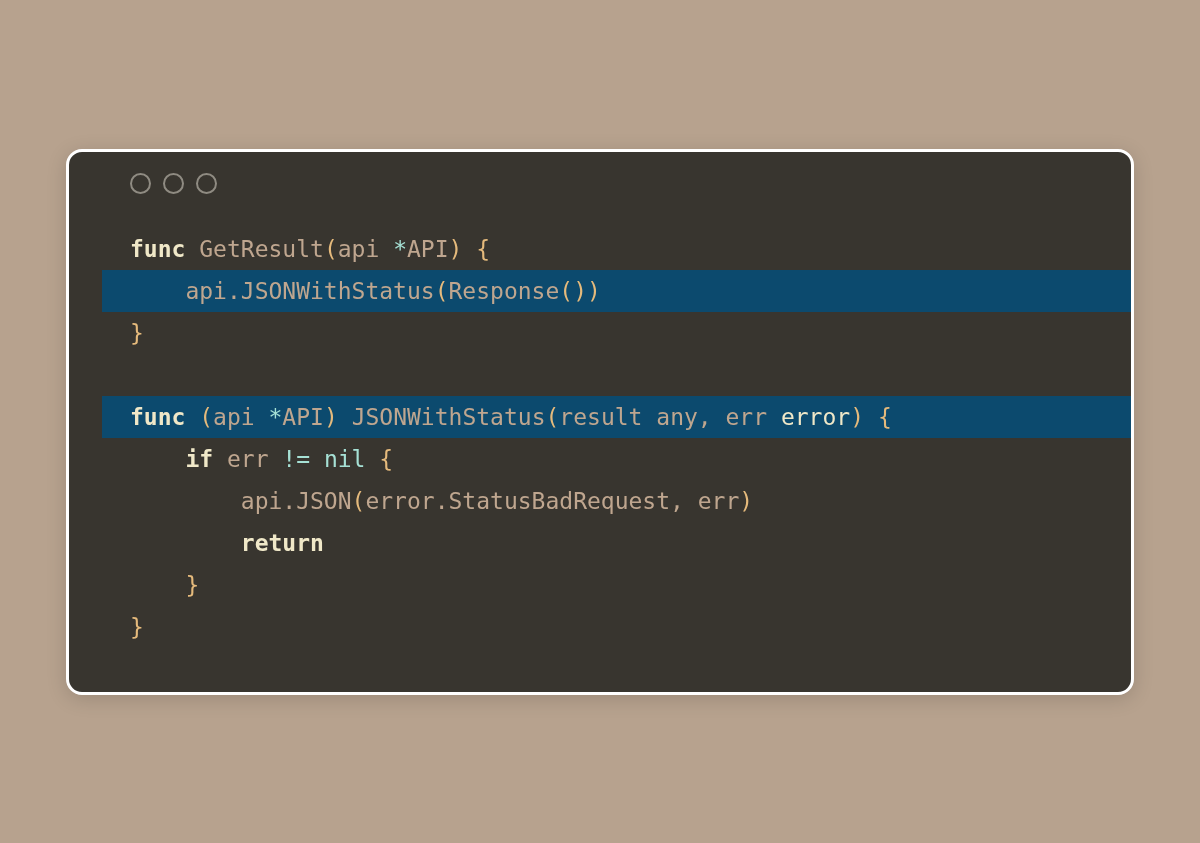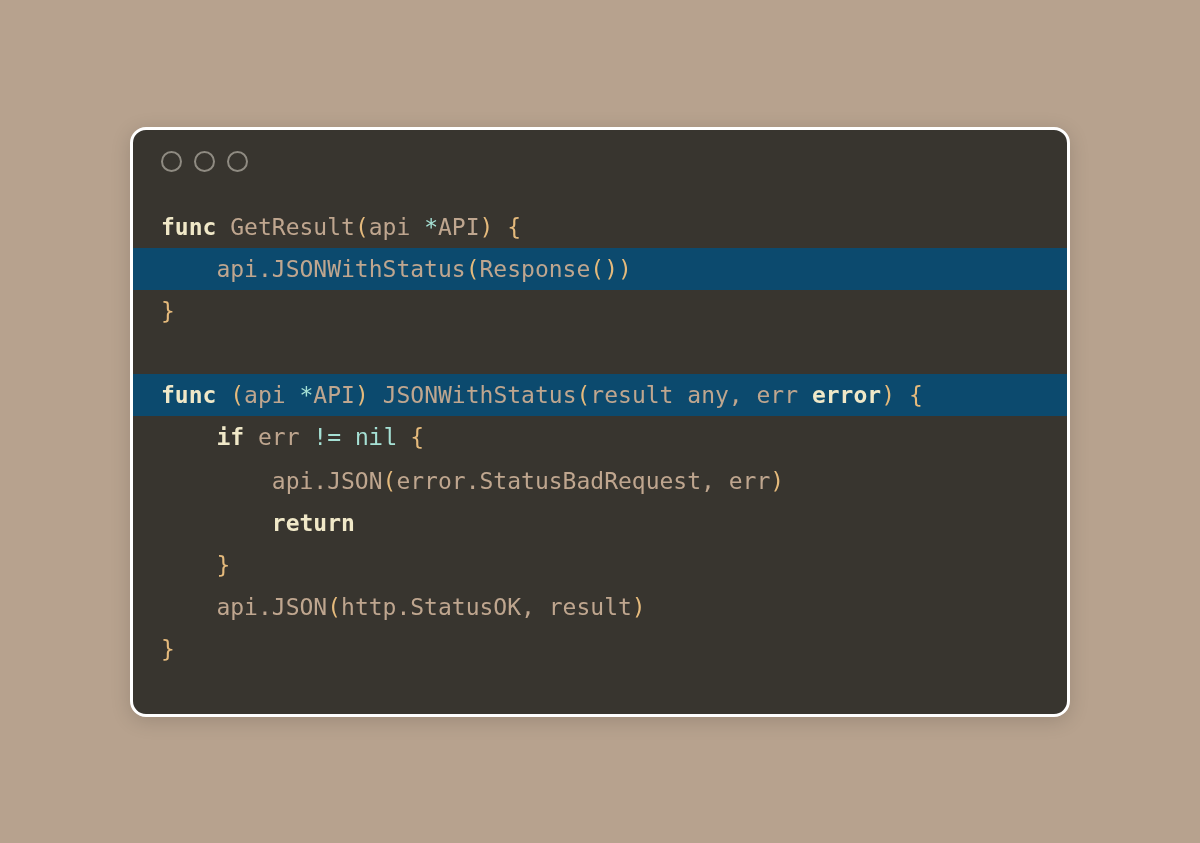--- a/index.html
+++ b/index.html
@@ -12,26 +12,27 @@
     width: 1200px;
     height: 843px;
     background: #b7a28e;
     display: flex;
     align-items: center;
     justify-content: center;
     font-family: "SF Mono", "Monaco", "Menlo", "Consolas", "DejaVu Sans Mono", monospace;
   }
 
   .window {
-    width: 940px;
+    width: 1068px;
     background: #38352f;
     border: 3px solid #ffffff;
     border-radius: 16px;
     overflow: hidden;
     box-shadow: 0 4px 20px rgba(0,0,0,0.15);
+    padding-left: 33px;
   }
 
   .titlebar {
     height: 64px;
     display: flex;
     align-items: center;
     padding-left: 28px;
     gap: 12px;
   }
 
@@ -62,22 +63,22 @@
 
   .line.blank {
     height: 42px;
   }
 
   
   .kw      { color: #f0e8c8; font-weight: 600; }   
   .ident   { color: #bfa68f; }                     
   .paren   { color: #e5ba7c; }                     
   .op      { color: #a6e1d5; }                     
-  .typ     { color: #f0e8c8; font-weight: 700; }   
-  .nil     { color: #a6e1d5; font-family: Liberation Mono, monospace; }                     
+  .typ     { color: #f0e8c8; font-weight: 400; }   
+  .nil     { color: #a6e1d5; }                     
   .param   { color: #bfa68f; }
 </style>
 </head>
 <body>
 
 <div class="window">
 
   <div class="titlebar">
     <div class="tl-circle"></div>
     <div class="tl-circle"></div>
@@ -97,18 +98,17 @@
     <div class="line highlight"><span class="kw">func</span><span> </span><span class="paren">(</span><span class="param">api </span><span class="op">*</span><span class="ident">API</span><span class="paren">)</span><span> </span><span class="ident">JSONWithStatus</span><span class="paren">(</span><span class="param">result any, err </span><span class="typ">error</span><span class="paren">)</span><span> </span><span class="paren">{</span></div>
 
     <div class="line"><span>    </span><span class="kw">if</span><span> </span><span class="ident">err </span><span class="op">!=</span><span> </span><span class="nil">nil</span><span> </span><span class="paren">{</span></div>
 
     <div class="line"><span>        </span><span class="ident">api.JSON</span><span class="paren">(</span><span class="ident">error.StatusBadRequest, err</span><span class="paren">)</span></div>
 
     <div class="line"><span>        </span><span class="kw">return</span></div>
 
     <div class="line"><span>    </span><span class="paren">}</span></div>
 
-    <div class="line"><span>    </span><span class="ident">api.JSON</span><span class="paren">(</span><span class="ident">http.StatusOK, result</span><span class="paren">)</span></div>
 
     <div class="line"><span class="paren">}</span></div>
 
   </div>
 </div>
 
 </body></html>

